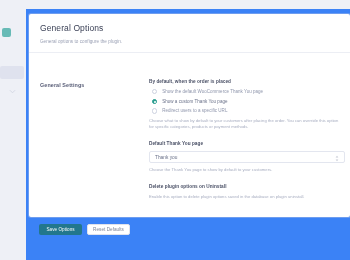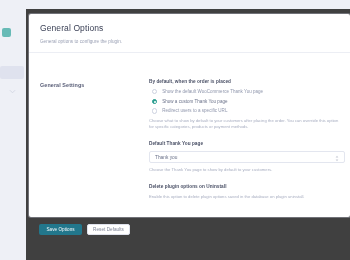--- a/index.html
+++ b/index.html
@@ -59,21 +59,21 @@
   }
   .sidebar-chevron svg { display: block; }
 
   
   .main {
     position: absolute;
     left: 26px;
     top: 9px;
     width: 324px;
     height: 251px;
-    background: #404040;
+    background: #3b82f6;
   }
 
   .card {
     position: absolute;
     left: 3px;
     top: 5px;
     width: 321px;
     height: 203px;
     background: #ffffff;
     border-radius: 2px;

